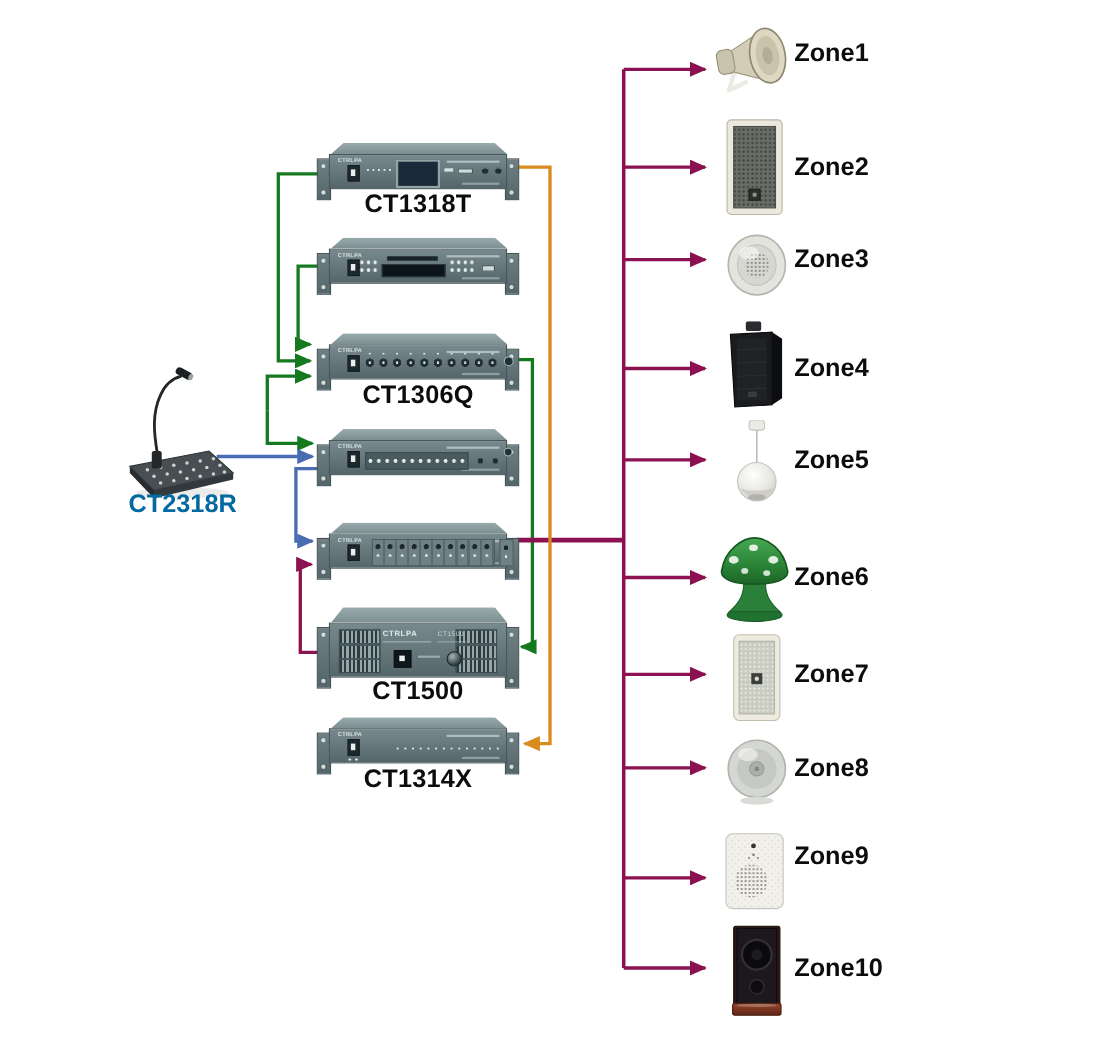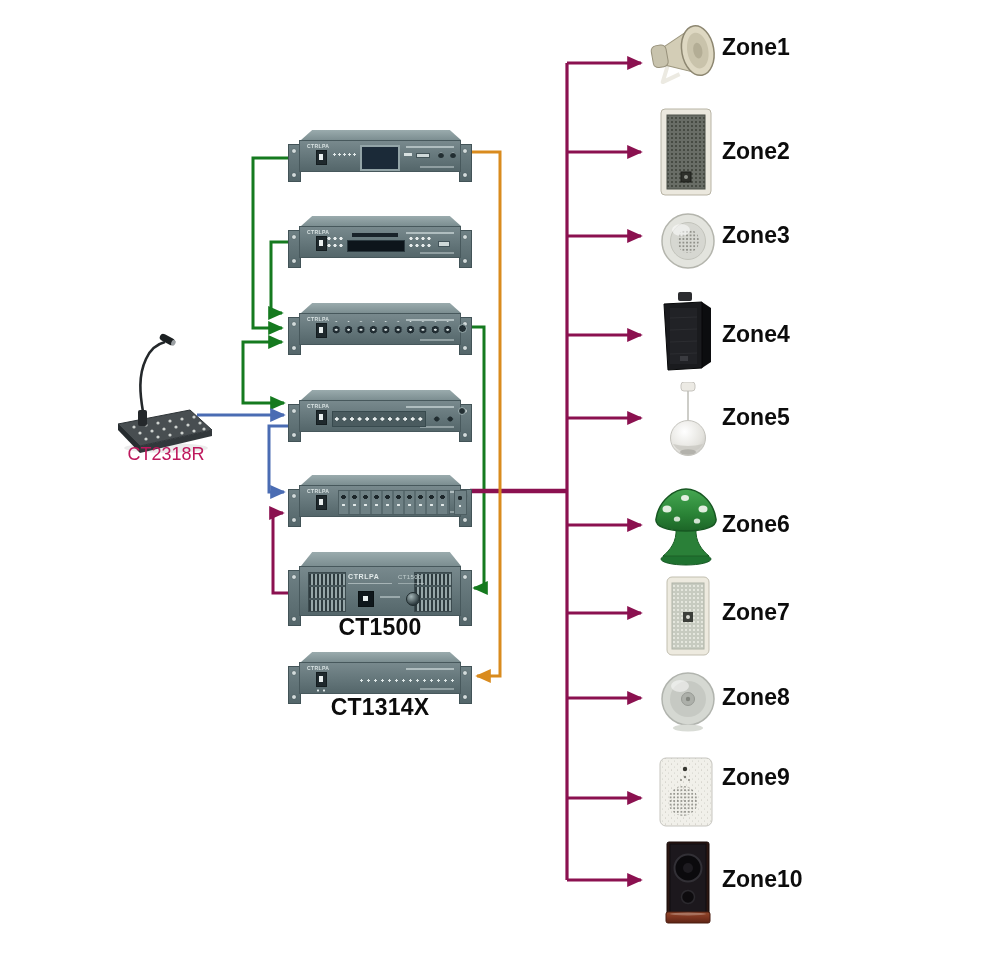--- a/index.html
+++ b/index.html
@@ -93,21 +93,21 @@
   .ledRow{position:absolute;left:58px;top:15px;width:98px;height:5px;
           background-image:radial-gradient(circle,#e0e9e9 1px,transparent 1.3px);background-size:7px 5px;}
   .pled{position:absolute;left:15px;top:26px;width:12px;height:3px;
         background-image:radial-gradient(circle,#e0e9e9 1px,transparent 1.2px);background-size:6px 3px;}
 
   
   .dev-label{position:absolute;left:288px;width:184px;text-align:center;
              font-size:23px;font-weight:700;color:#0c0c0c;letter-spacing:.2px;}
   .zone-label{position:absolute;left:722px;width:110px;font-size:23px;font-weight:700;color:#0c0c0c;}
   .mic-label{position:absolute;left:96px;width:140px;text-align:center;
-             font-size:18px;font-weight:400;color:#be185d;}
+             font-size:23px;font-weight:700;color:#0369a1;}
   .icon{position:absolute;}
 </style>
 </head>
 <body>
 
 <div class="canvas">
 
   <svg width="0" height="0" style="position:absolute">
     <defs>
       <pattern id="dotsDark" width="4" height="4" patternUnits="userSpaceOnUse">
@@ -239,20 +239,21 @@
         <span class="br-text"></span>
       <span class="power"></span>
       <span class="dots5"></span>
       <span class="lcd"></span>
       <span class="slotA"></span>
         <span class="slotB"></span>
       <span class="rbtn1"></span>
         <span class="rbtn2"></span>
     </div>
   </div>
+  <div class="dev-label" style="top:172px">CT1318T</div>
 
   <div class="rack" style="left:288px;top:216px">
     <div class="top"></div>
     <div class="ear l">
         <span class="screw t"></span>
         <span class="screw b"></span>
       </div>
     <div class="ear r">
         <span class="screw t"></span>
         <span class="screw b"></span>
@@ -283,20 +284,21 @@
     <div class="front">
       <span class="brand">CTRLPA</span>
       <span class="tr-text"></span>
         <span class="br-text"></span>
       <span class="power"></span>
       <span class="knobTicks"></span>
       <span class="knobRow"></span>
       <span class="rbtnQ"></span>
     </div>
   </div>
+  <div class="dev-label" style="top:345px">CT1306Q</div>
 
   <div class="rack" style="left:288px;top:390px">
     <div class="top"></div>
     <div class="ear l">
         <span class="screw t"></span>
         <span class="screw b"></span>
       </div>
     <div class="ear r">
         <span class="screw t"></span>
         <span class="screw b"></span>

